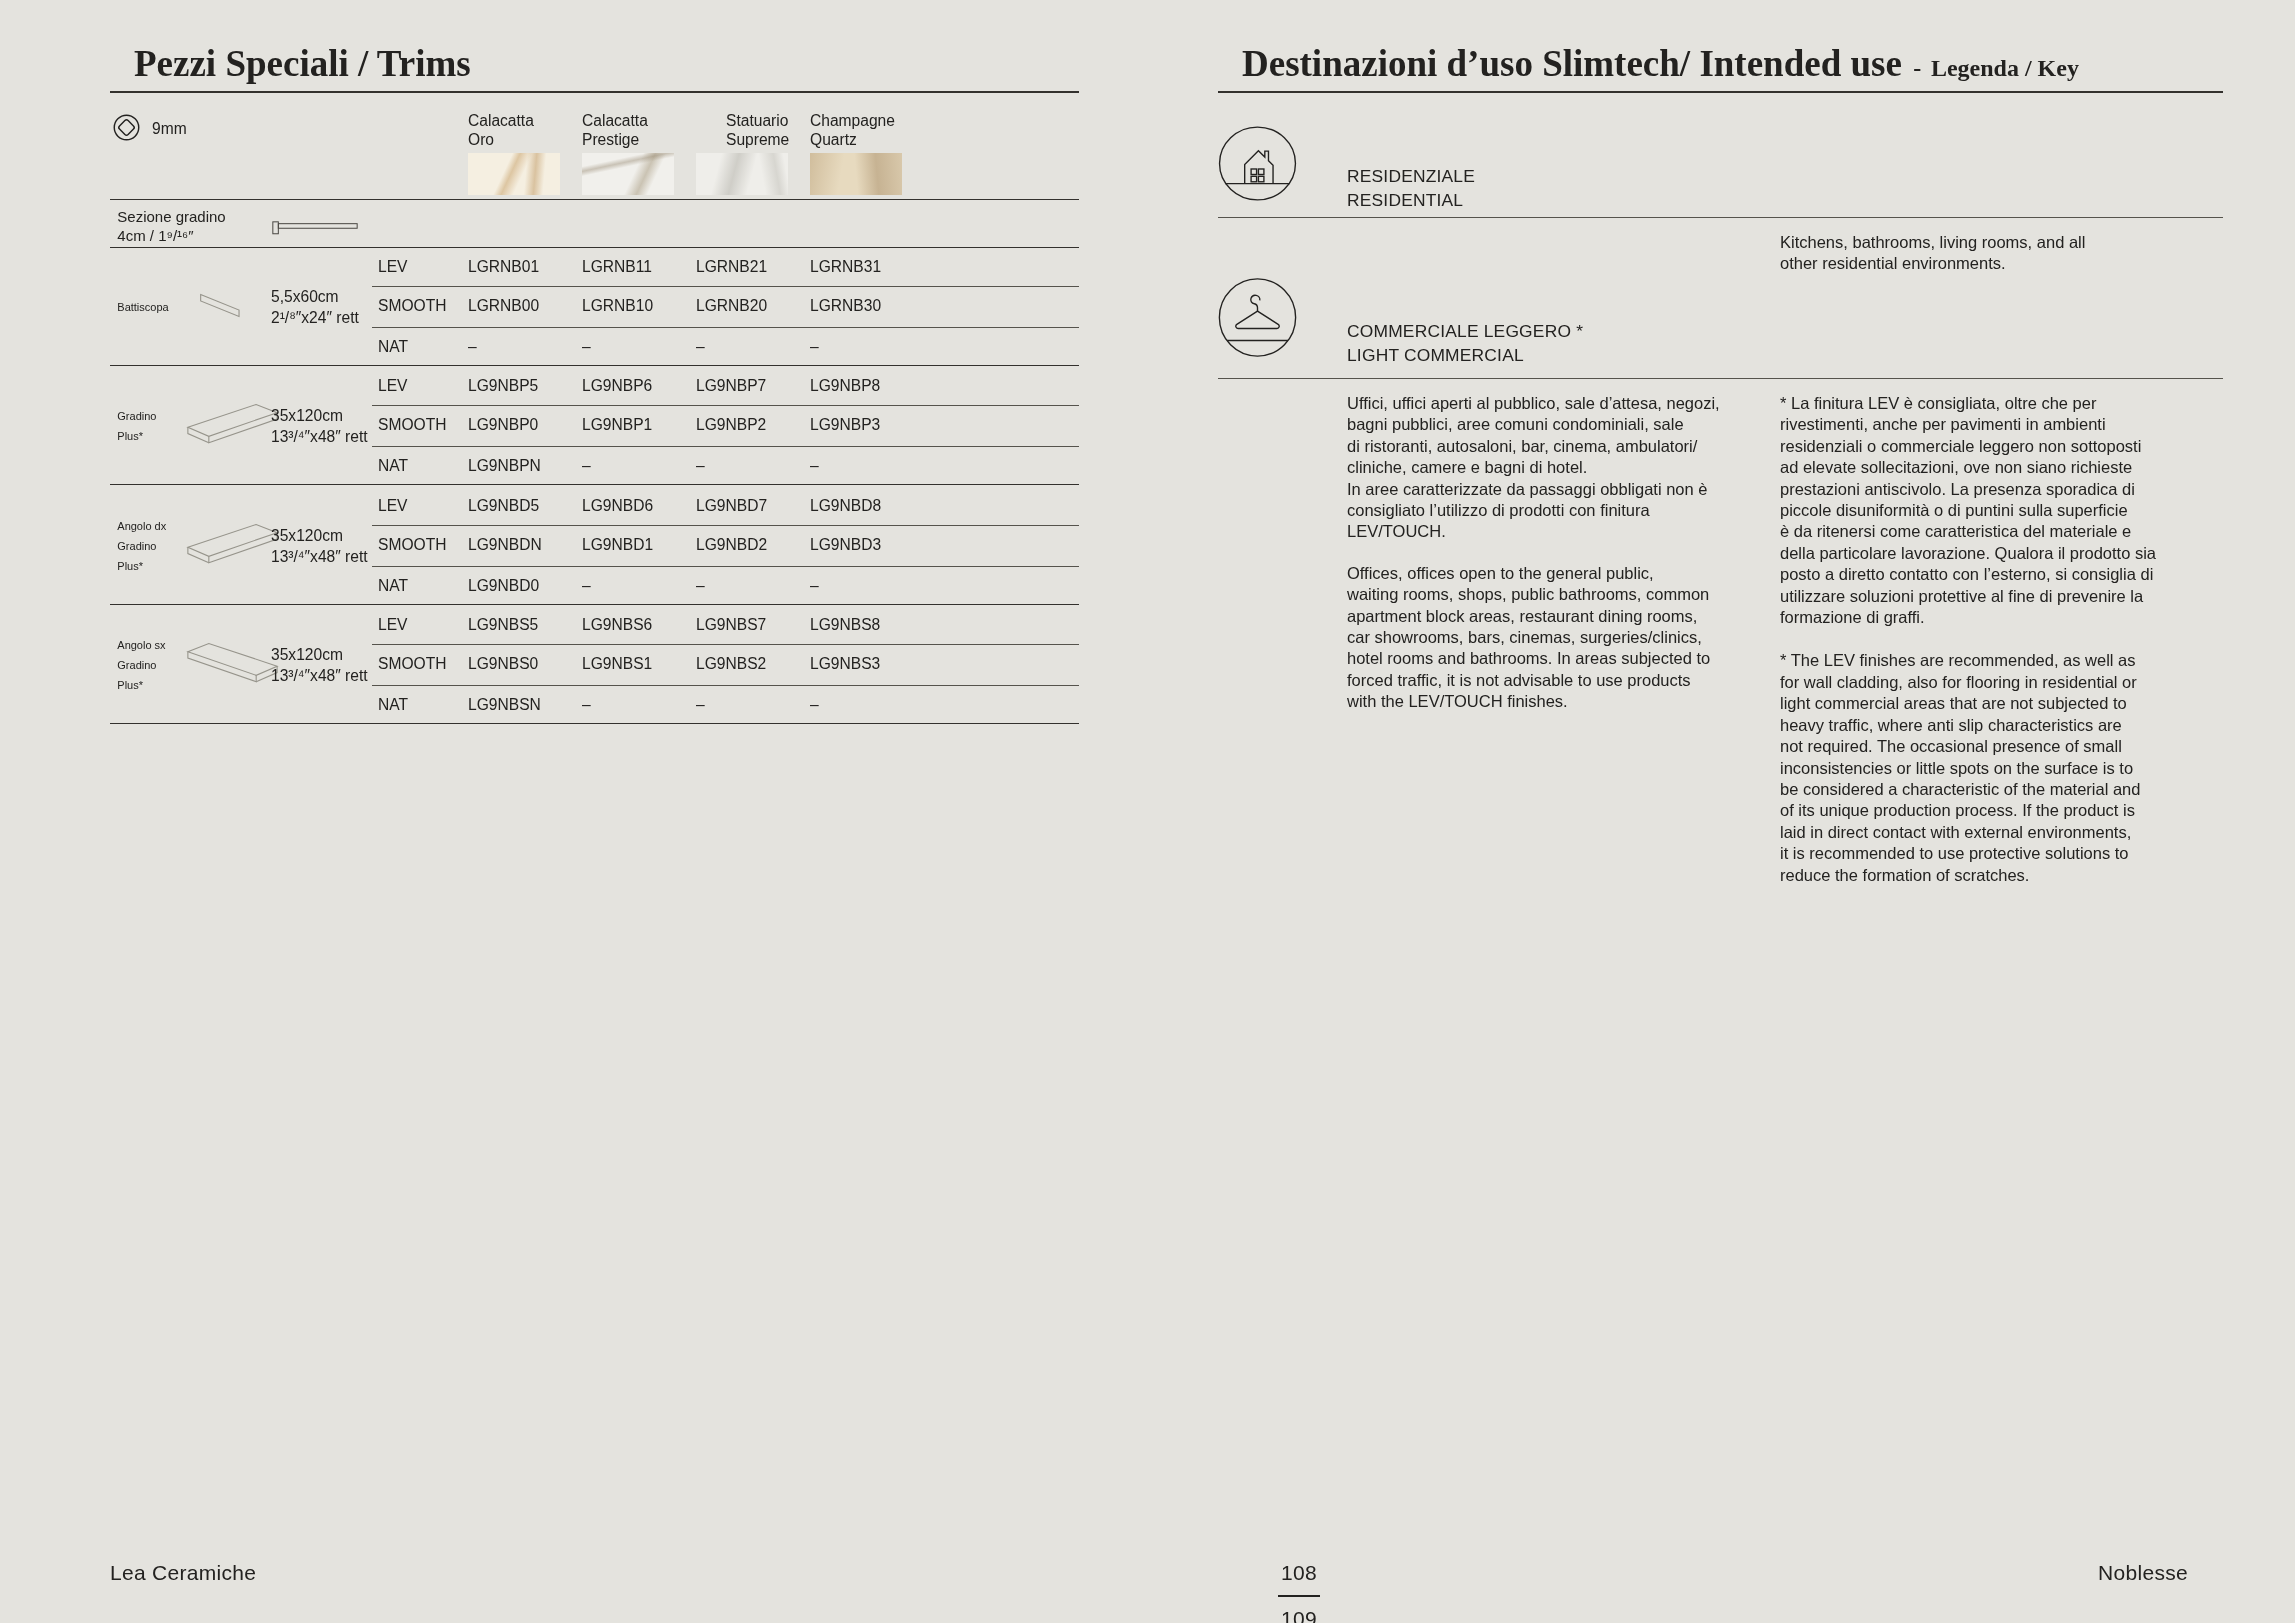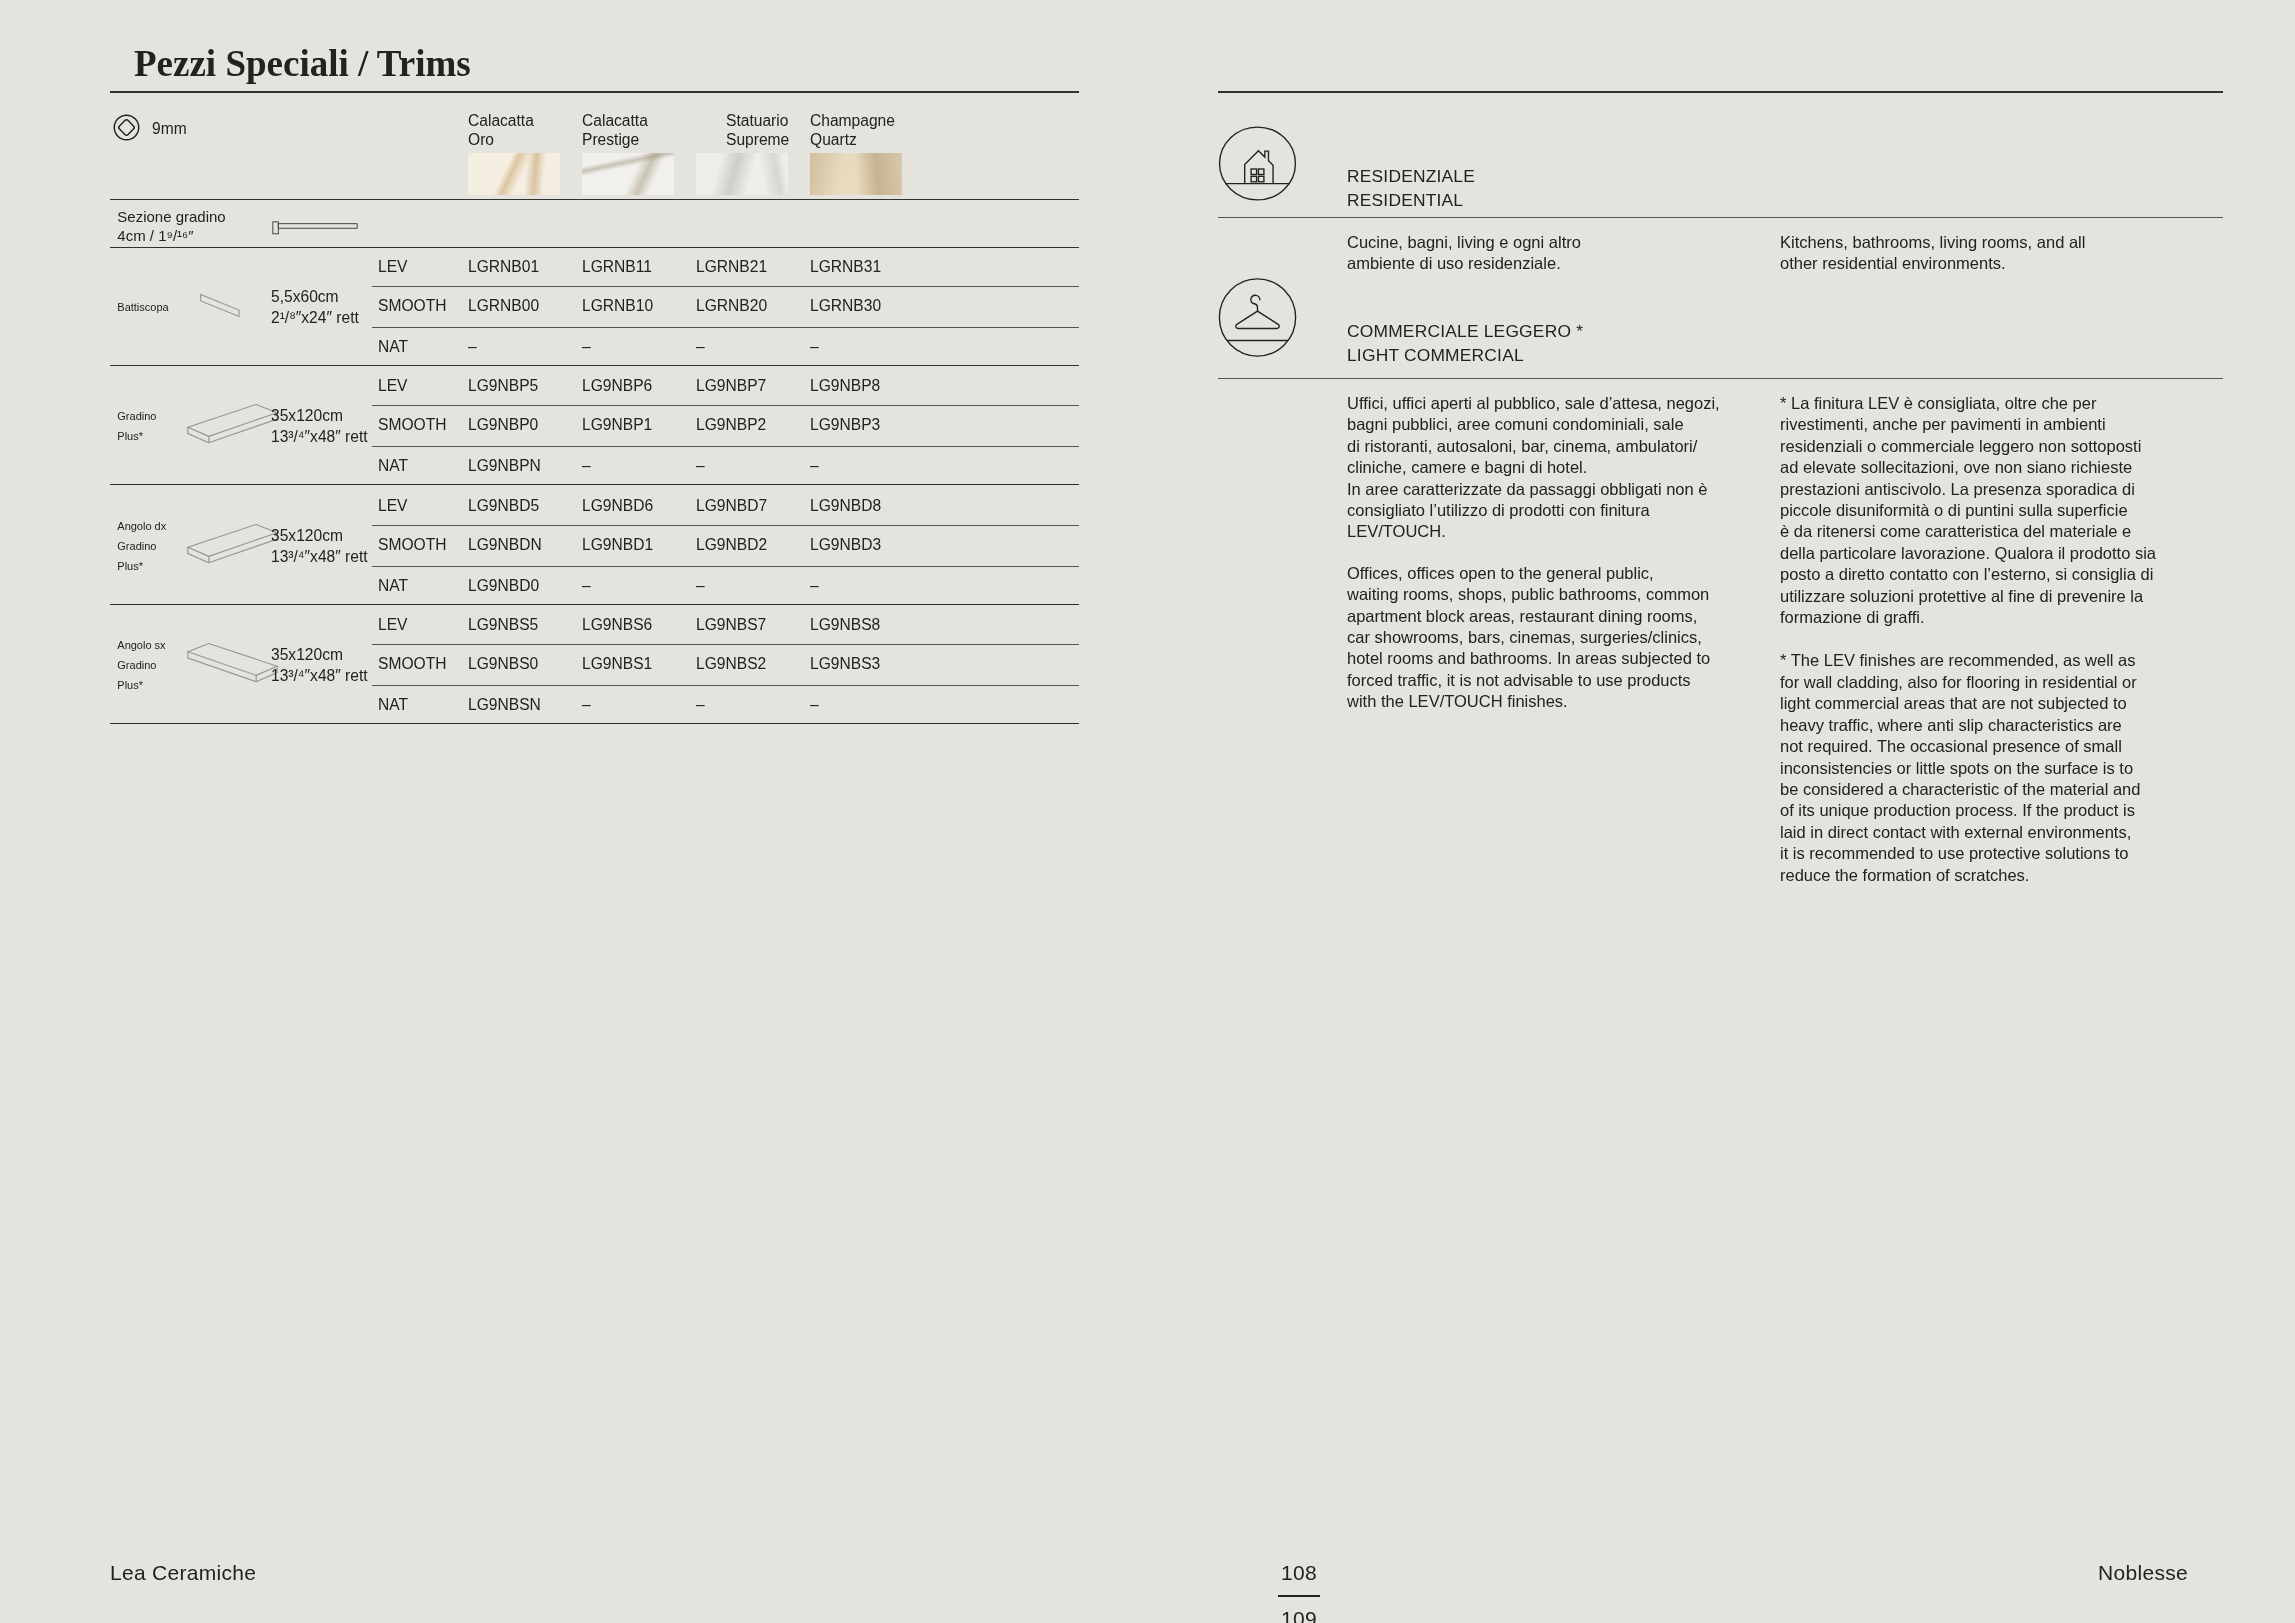--- a/index.html
+++ b/index.html
@@ -224,40 +224,43 @@
         <span class="fin">NAT</span>
         <span class="cc c1">LG9NBSN</span>
         <span class="cc c2">–</span>
         <span class="cc c3">–</span>
         <span class="cc c4">–</span>
       </div>
       <div class="grule" style="top:118px;"></div>
     </div>
   </div>
 
+  <div class="abs" style="left:1218px;top:42px;">
+    <span class="serif" style="font-size:37px;">Destinazioni d’uso Slimtech/ Intended use</span>
+    <span class="serif" style="font-size:24px;margin-left:7.3px;">-</span>
+    <span class="serif" style="font-size:24px;margin-left:5.5px;">Legenda / Key</span>
+  </div>
 
   <div class="abs" style="left:1218px;top:91px;width:1005px;height:854px;">
     <div class="rule" style="left:0;top:0;width:1005px;height:1.8px;"></div>
 
     <span class="abs" style="left:0;top:35px;">
       <svg width="79" height="75" viewBox="0 0 86 82" fill="none" stroke="#232220" stroke-width="1.5">
         <ellipse cx="43" cy="41" rx="41.5" ry="39.8"></ellipse>
         <line x1="8" y1="63" x2="78" y2="63"></line>
         <path d="M29 63 V42 L44 27 L51 34 V27.5 H55 V38 L60 43 V63"></path>
         <rect x="36" y="47" width="6" height="6"></rect>
           <rect x="44" y="47" width="6" height="6"></rect>
         <rect x="36" y="55" width="6" height="6"></rect>
           <rect x="44" y="55" width="6" height="6"></rect>
       </svg>
     </span>
     <div class="abs caps pre" style="left:129px;top:73px;">RESIDENZIALE
 RESIDENTIAL</div>
     <div class="rule thin" style="left:0;top:126px;width:1005px;"></div>
-    <div class="abs body pre" style="left:129px;top:141px;width:409px;">Cucine, bagni, living e ogni altro
-ambiente di uso residenziale.</div>
     <div class="abs body pre" style="left:562px;top:141px;width:404px;">Kitchens, bathrooms, living rooms, and all
 other residential environments.</div>
 
     <span class="abs" style="left:0;top:187px;">
       <svg width="79" height="79" viewBox="0 0 86 86" fill="none" stroke="#232220" stroke-width="1.5">
         <ellipse cx="43" cy="43" rx="41.5" ry="42"></ellipse>
         <line x1="10" y1="68" x2="76" y2="68"></line>
         <path d="M43 36 v-3.5 c0 -3 -1 -4 -3.5 -4.5 c-2.8 -0.6 -4.5 -3 -3.6 -5.8 c0.8 -2.4 3.2 -3.8 5.7 -3.3 c2.6 0.5 4.3 2.8 3.9 5.4"></path>
         <path d="M43 36 L20.5 50.5 c-2 1.3 -1.2 4.5 1.3 4.5 h42.4 c2.5 0 3.3 -3.2 1.3 -4.5 Z"></path>
       </svg>

